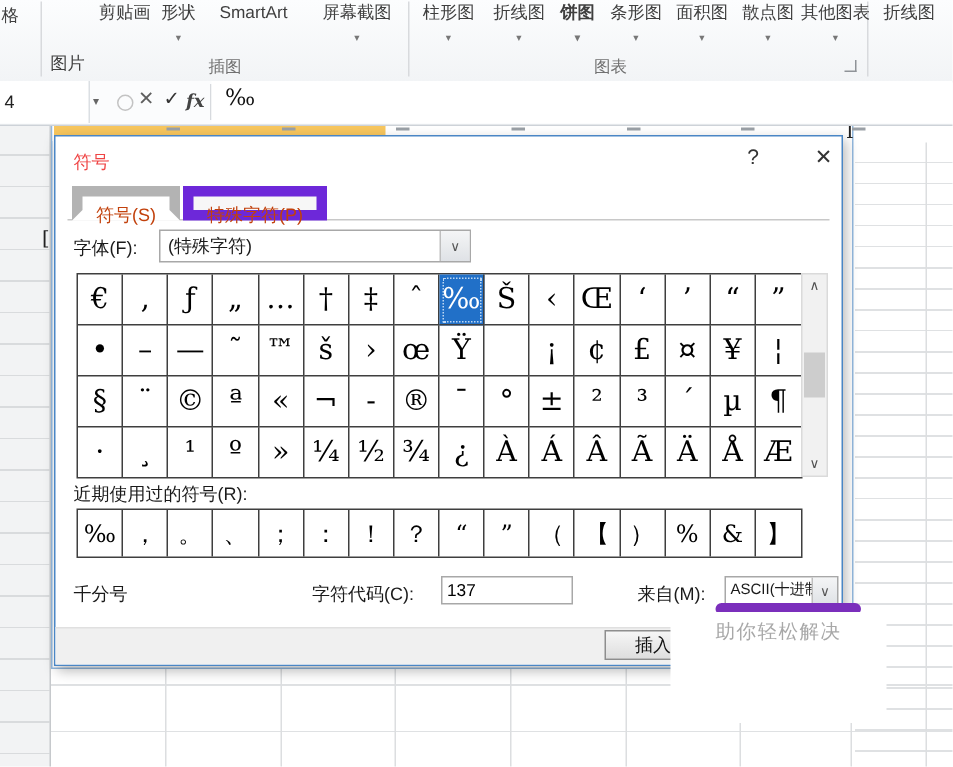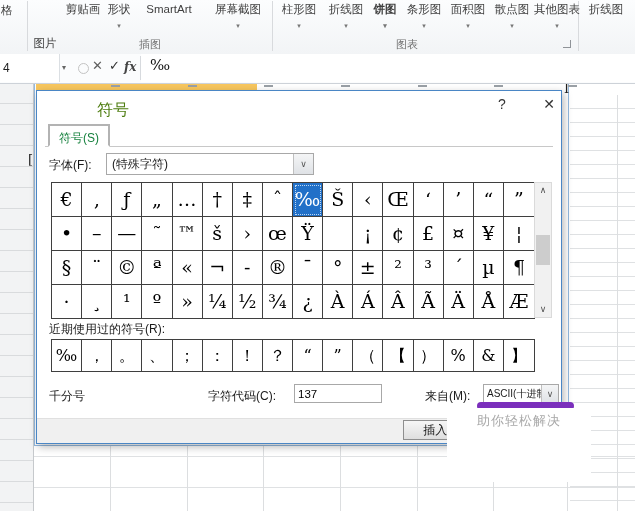--- a/index.html
+++ b/index.html
@@ -39,25 +39,25 @@
   .rsliver{position:absolute;left:570px;top:12px;width:65px;height:416px;
     background-image:repeating-linear-gradient(to bottom,transparent 0 13px,#dfe1e3 13px 14px);}
   .vline{position:absolute;top:0;bottom:0;width:1px;background:#dcdee0;}
   .bottomarea{position:absolute;left:34px;top:363px;width:601px;height:65px;
     background-image:repeating-linear-gradient(to bottom,transparent 0 10px,#dfe1e3 10px 11px,transparent 11px 31px);}
   .ibeam{position:absolute;left:564px;top:-2px;font-family:"DejaVu Serif",serif;font-size:13px;color:#222;}
   .bracket{position:absolute;left:28px;top:69px;font-family:"DejaVu Serif",serif;font-size:13px;color:#222;}
   
   .dialog{position:absolute;left:36px;top:90px;width:524px;height:352px;background:#fff;
     border:1px solid #4a86c5;box-shadow:2px 3px 8px rgba(0,0,0,.28);z-index:10;font-size:12px;color:#1a1a1a;}
-  .dtitle{position:absolute;left:12px;top:9px;font-size:16px;color:#4d7c0f;margin-left:48px;}
+  .dtitle{position:absolute;left:12px;top:9px;font-size:12px;color:#ef4444;}
   .dhelp{position:absolute;left:455px;top:5px;width:20px;text-align:center;font-size:14px;color:#333;}
   .dclose{position:absolute;left:501px;top:5px;width:22px;text-align:center;font-size:14px;color:#333;}
   .tabs{position:absolute;left:11px;top:33px;display:flex;gap:2px;height:23px;z-index:2;}
-  .tab{padding:4px 9px 3px 9px;border:2px solid #6d28d9;background:#f7f7f7;color:#15803d;}
+  .tab{padding:4px 9px 3px 9px;border:7px solid #6d28d9;background:#f7f7f7;color:#c2410c;}
   .tab.active{background:#fff;border-color:#b3b3b3;border-bottom-color:#fff;}
   .tabline{position:absolute;left:8px;top:55px;width:508px;height:1px;background:#c8c8c8;}
   .flabel{position:absolute;left:12px;top:66px;}
   .fontbox{position:absolute;left:69px;top:62px;width:208px;height:22px;border:1px solid #a8a8a8;
     background:#fff;box-sizing:border-box;line-height:20px;padding-left:5px;}
   .comboarr{position:absolute;right:0;top:0;bottom:0;width:19px;background:linear-gradient(#f4f5f6,#dfe2e6);
     border-left:1px solid #bfbfbf;text-align:center;color:#555;font-size:9px;line-height:20px;}
   .sgrid{position:absolute;left:14px;top:91px;width:482px;border:1px solid #3f3f3f;
     display:grid;grid-template-columns:repeat(16,1fr);background:#fff;}
   .scell{height:33px;line-height:33px;text-align:center;font-family:"DejaVu Serif",serif;font-size:19px;
@@ -200,20 +200,21 @@
   <span class="bracket">[</span>
 </div>
 
 <div class="dialog">
   <div class="dtitle">符号</div>
   <div class="dhelp">?</div>
   <div class="dclose">✕</div>
 
   <div class="tabs">
     <div class="tab active">符号(S)</div>
+    <div class="tab">特殊字符(P)</div>
   </div>
   <div class="tabline"></div>
 
   <div class="flabel">字体(F):</div>
   <div class="fontbox">
     <span>(特殊字符)</span>
     <span class="comboarr">∨</span>
   </div>
 
   <div class="sgrid" id="symbol-grid">

